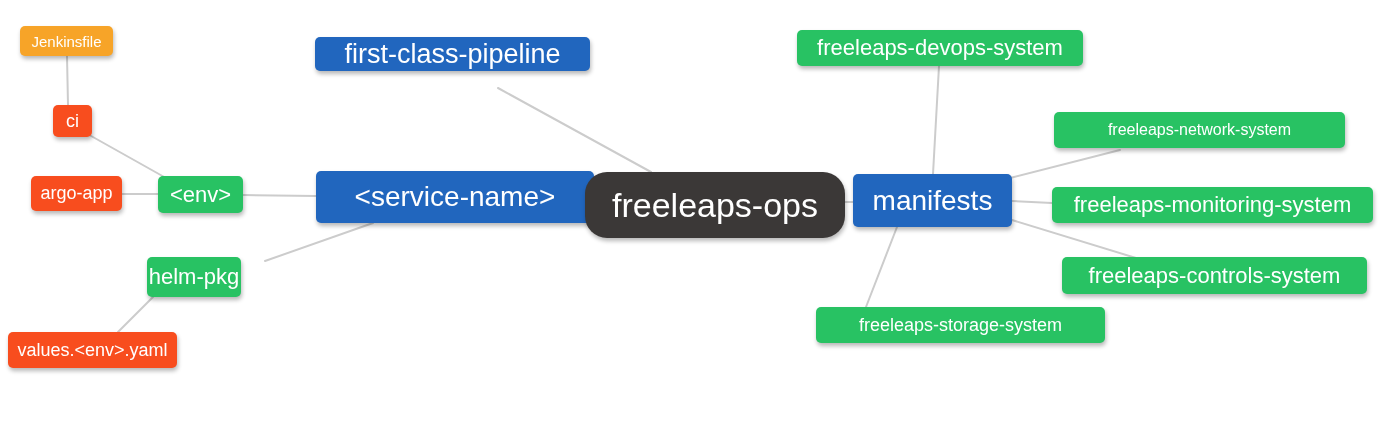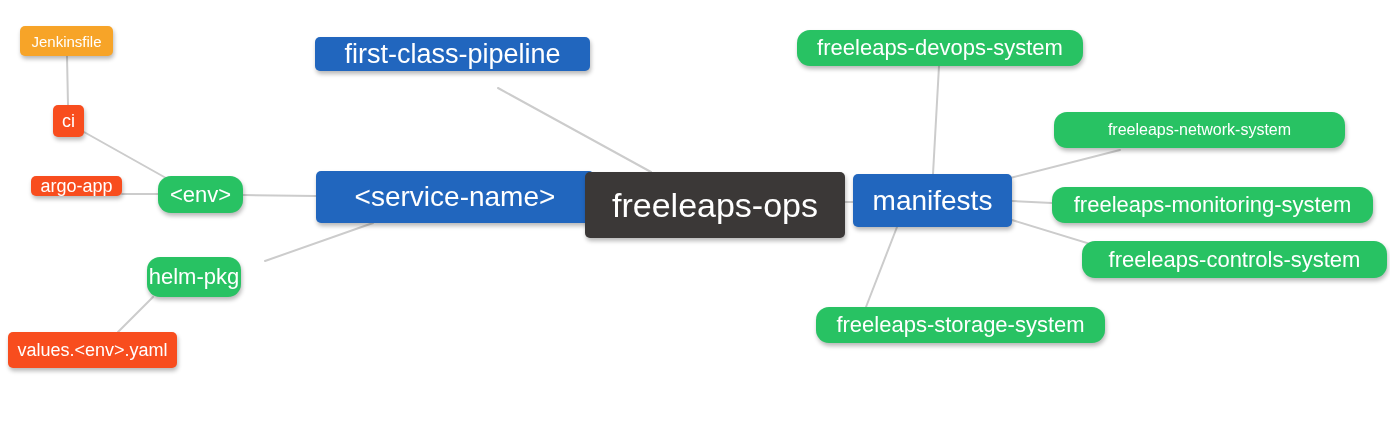--- a/index.html
+++ b/index.html
@@ -31,23 +31,23 @@
     display: flex;
     align-items: center;
     justify-content: center;
     color: var(--color-text, #fff);
     border-radius: 5px;
     box-shadow: 1px 3px 4px rgba(0,0,0,0.28);
     white-space: nowrap;
     cursor: pointer;
     user-select: none;
   }
-  .lvl-root { background: var(--color-root, #3B3837); }
+  .lvl-root { background: var(--color-root, #3B3837); border-radius: 22px; }
   .lvl-1    { background: var(--color-level1, #2166BE); }
-  .lvl-2    { background: var(--color-level2, #28C263); border-radius: 13px; }
+  .lvl-2    { background: var(--color-level2, #28C263); }
   .lvl-3    { background: var(--color-level3, #F84D1E); }
   .lvl-4    { background: var(--color-level4, #F7A428); }
 </style>
 </head>
 <body>
 
 <div class="canvas">
 
   <svg class="links" viewBox="0 0 1390 421">
     <line x1="67" y1="56" x2="68" y2="105"></line>
@@ -61,23 +61,23 @@
     <line x1="845" y1="202" x2="853" y2="202"></line>
     <line x1="933" y1="174" x2="939" y2="66"></line>
     <line x1="1010" y1="178" x2="1120" y2="150"></line>
     <line x1="1012" y1="201" x2="1052" y2="203"></line>
     <line x1="1012" y1="220" x2="1136" y2="258"></line>
     <line x1="897" y1="227" x2="866" y2="307"></line>
   </svg>
 
   <div class="node lvl-4" style="left:20px;  top:26px;  width:93px;  height:30px; font-size:15px;">Jenkinsfile</div>
 
-  <div class="node lvl-3" style="left:53px;  top:105px; width:31px;  height:32px; font-size:18px;">ci</div>
+  <div class="node lvl-3" style="left:53px;  top:105px; width:39px;  height:32px; font-size:18px;">ci</div>
 
-  <div class="node lvl-3" style="left:31px;  top:176px; width:91px;  height:20px; font-size:18px;text-align:center;">argo-app</div>
+  <div class="node lvl-3" style="left:31px;  top:176px; width:91px;  height:35px; font-size:18px;text-align:center;">argo-app</div>
 
   <div class="node lvl-2" style="left:158px; top:176px; width:85px;  height:37px; font-size:22px;">&lt;env&gt;</div>
 
   <div class="node lvl-2" style="left:147px; top:257px; width:94px; height:40px; font-size:22px;">helm-pkg</div>
 
   <div class="node lvl-3" style="left:8px;   top:332px; width:169px; height:36px; font-size:18px;">values.&lt;env&gt;.yaml</div>
 
   <div class="node lvl-1" style="left:315px; top:37px;  width:275px; height:34px; font-size:27px;">first-class-pipeline</div>
 
   <div class="node lvl-1" style="left:316px; top:171px; width:278px; height:52px; font-size:28px;">&lt;service-name&gt;</div>
@@ -85,17 +85,17 @@
   <div class="node lvl-root" style="left:585px; top:172px; width:260px; height:66px; font-size:34px;">freeleaps-ops</div>
 
   <div class="node lvl-1" style="left:853px; top:174px; width:159px; height:53px; font-size:28px;">manifests</div>
 
   <div class="node lvl-2" style="left:797px;  top:30px;  width:286px; height:36px; font-size:22px;">freeleaps-devops-system</div>
 
   <div class="node lvl-2" style="left:1054px; top:112px; width:291px; height:36px; font-size:16px;">freeleaps-network-system</div>
 
   <div class="node lvl-2" style="left:1052px; top:187px; width:321px; height:36px; font-size:22px;">freeleaps-monitoring-system</div>
 
-  <div class="node lvl-2" style="left:1062px; top:241px; width:305px; height:37px; font-size:22px;margin-left:20px;">freeleaps-controls-system</div>
+  <div class="node lvl-2" style="left:1062px; top:257px; width:305px; height:37px; font-size:22px;">freeleaps-controls-system</div>
 
-  <div class="node lvl-2" style="left:816px;  top:307px; width:289px; height:36px; font-size:22px;">freeleaps-storage-system</div>
+  <div class="node lvl-2" style="left:816px;  top:307px; width:289px; height:36px; font-size:18px;">freeleaps-storage-system</div>
 
 </div>
 
 </body></html>

